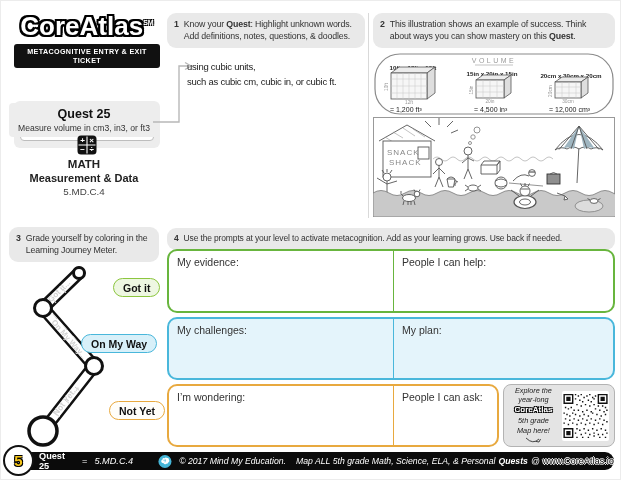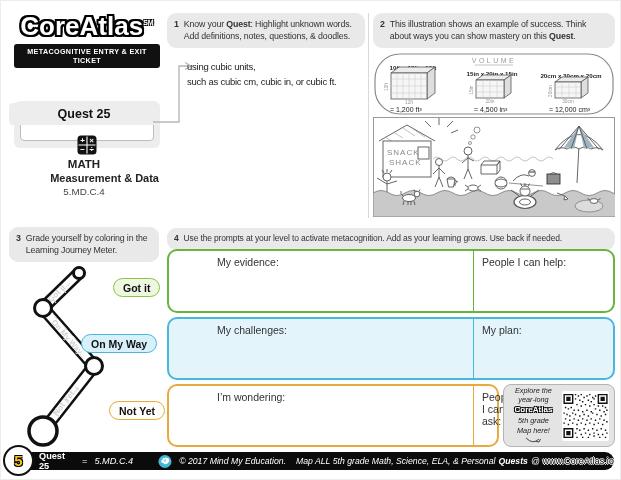--- a/index.html
+++ b/index.html
@@ -14,36 +14,36 @@
   .banner{left:13px;top:43px;width:146px;background:#111;color:#fff;border-radius:3px;
           font-weight:bold;font-size:7.2px;letter-spacing:.35px;text-align:center;padding:3px 0;}
   .belongs{left:13px;top:60px;width:146px;background:#ededed;border-radius:6px;padding:5px 6px 7px;box-sizing:border-box;
            font-size:9.8px;text-align:center;color:#333;margin-top:40px;}
   .belongs input{width:100%;height:20px;margin-top:4px;border:1px solid #bdbdbd;border-radius:4px;box-sizing:border-box;background:#fff;}
   .questbox{left:8px;top:102px;width:150px;background:#ededed;border-radius:4px;text-align:center;padding:4px 2px;box-sizing:border-box;}
   .qtitle{font-weight:bold;font-size:12.5px;color:#111;}
   .qsub{font-size:8.6px;color:#333;margin-top:2px;}
   .mathicon{left:76px;top:134px;}
   .subject{left:8px;top:157px;width:150px;text-align:center;font-weight:bold;font-size:11.5px;}
-  .domainrow{left:8px;top:171px;width:150px;text-align:right;font-weight:bold;font-size:11px;}
+  .domainrow{left:8px;top:171px;width:150px;text-align:center;font-weight:bold;font-size:11px;}
   .standard{left:8px;top:185px;width:150px;text-align:center;font-size:9.8px;color:#444;}
   
   .pill{background:#e9e9e9;border-radius:9px;padding:5px 7px;font-size:8.8px;line-height:1.4;color:#333;
         display:flex;gap:5px;box-sizing:border-box;letter-spacing:-.15px;}
   .pill .num{font-weight:bold;}
   .pill1{left:166px;top:12px;width:198px;}
   .pill2{left:372px;top:12px;width:242px;}
   .pill3{left:8px;top:226px;width:150px;}
   .pill4{left:166px;top:227px;width:448px;white-space:nowrap;font-size:8.5px;}
   .vdivider{left:367px;top:12px;width:1px;height:205px;background:#d9d9d9;}
   
   .bullet{left:186px;top:58px;width:178px;font-size:9.5px;line-height:1.6;letter-spacing:-.25px;color:#222;}
   
   .pbox{border-radius:10px;display:flex;box-sizing:border-box;background:#fff;}
-  .pbox .cell{padding:5px 8px;font-size:10.5px;color:#333;box-sizing:border-box;margin-left:40px;}
+  .pbox .cell{padding:5px 8px;font-size:10.5px;color:#333;box-sizing:border-box;}
   .pbox .cellL{width:224px;flex:none;}
   .pbox .cellR{flex:1;}
   .green{left:166px;top:248px;width:448px;height:64px;border:2px solid #68b53e;}
   .green .cellR{border-left:1.5px solid #68b53e;}
   .blue{left:166px;top:316px;width:448px;height:63px;border:2px solid #49b7db;background:#e4f4fb;}
   .blue .cellR{border-left:1.5px solid #49b7db;}
   .orange{left:166px;top:383px;width:332px;height:63px;border:2px solid #e8a93f;}
   .orange .cellR{border-left:1.5px solid #e8a93f;}
   
   .mlabel{border-radius:11px;font-weight:bold;font-size:10.5px;padding:2.5px 9px;color:#111;white-space:nowrap;}
@@ -76,20 +76,21 @@
 
   <div class="abs banner">METACOGNITIVE ENTRY &amp; EXIT TICKET</div>
 
   <div class="abs belongs">
     <span>This </span><b>Quest</b><span> belongs to:</span>
     <input type="text" value="" style="">
   </div>
 
   <div class="abs questbox">
     <div class="qtitle">Quest 25</div>
+    <div class="qsub">Measure volume in cm3, in3, or ft3</div>
   </div>
 
   <svg class="abs mathicon" width="20" height="20" viewBox="0 0 20 20">
     <rect x="0.5" y="0.5" width="19" height="19" rx="3.5" fill="#111"></rect>
     <path d="M10,1.5 V18.5 M1.5,10 H18.5" stroke="#fff" stroke-width="1.1"></path>
     <text x="5.6" y="8.2" text-anchor="middle" font-size="8" font-weight="bold" fill="#fff">+</text>
     <text x="14.6" y="8.2" text-anchor="middle" font-size="8" font-weight="bold" fill="#fff">×</text>
     <text x="5.6" y="17.2" text-anchor="middle" font-size="8" font-weight="bold" fill="#fff">−</text>
     <text x="14.6" y="17.2" text-anchor="middle" font-size="8" font-weight="bold" fill="#fff">÷</text>
   </svg>

